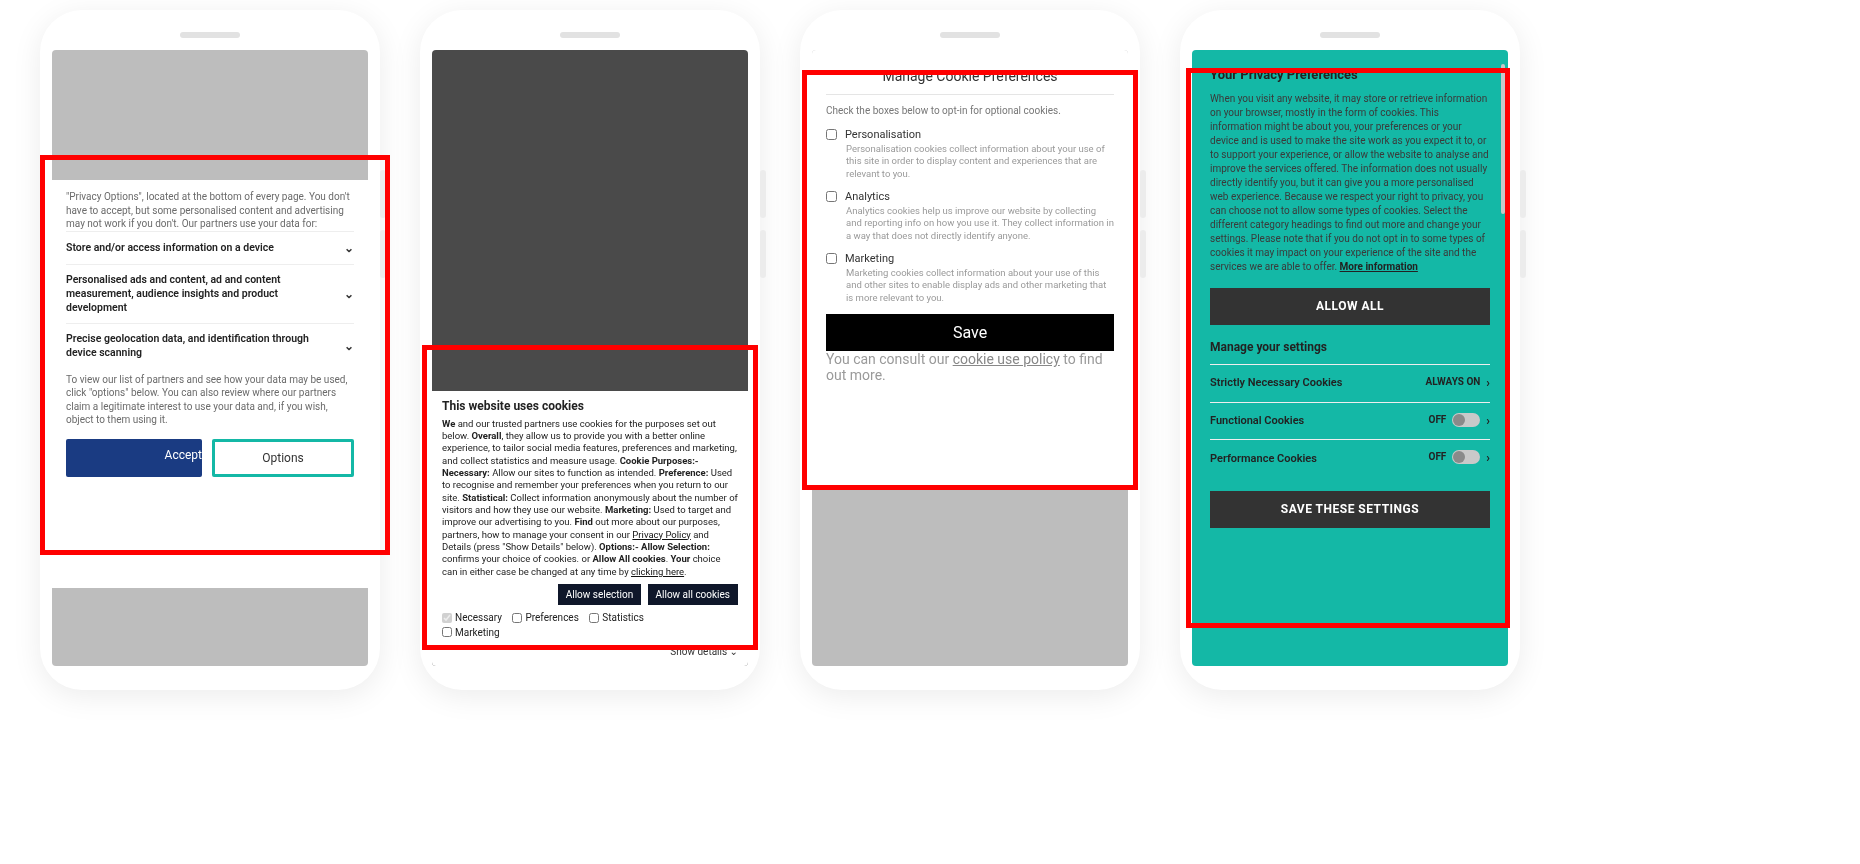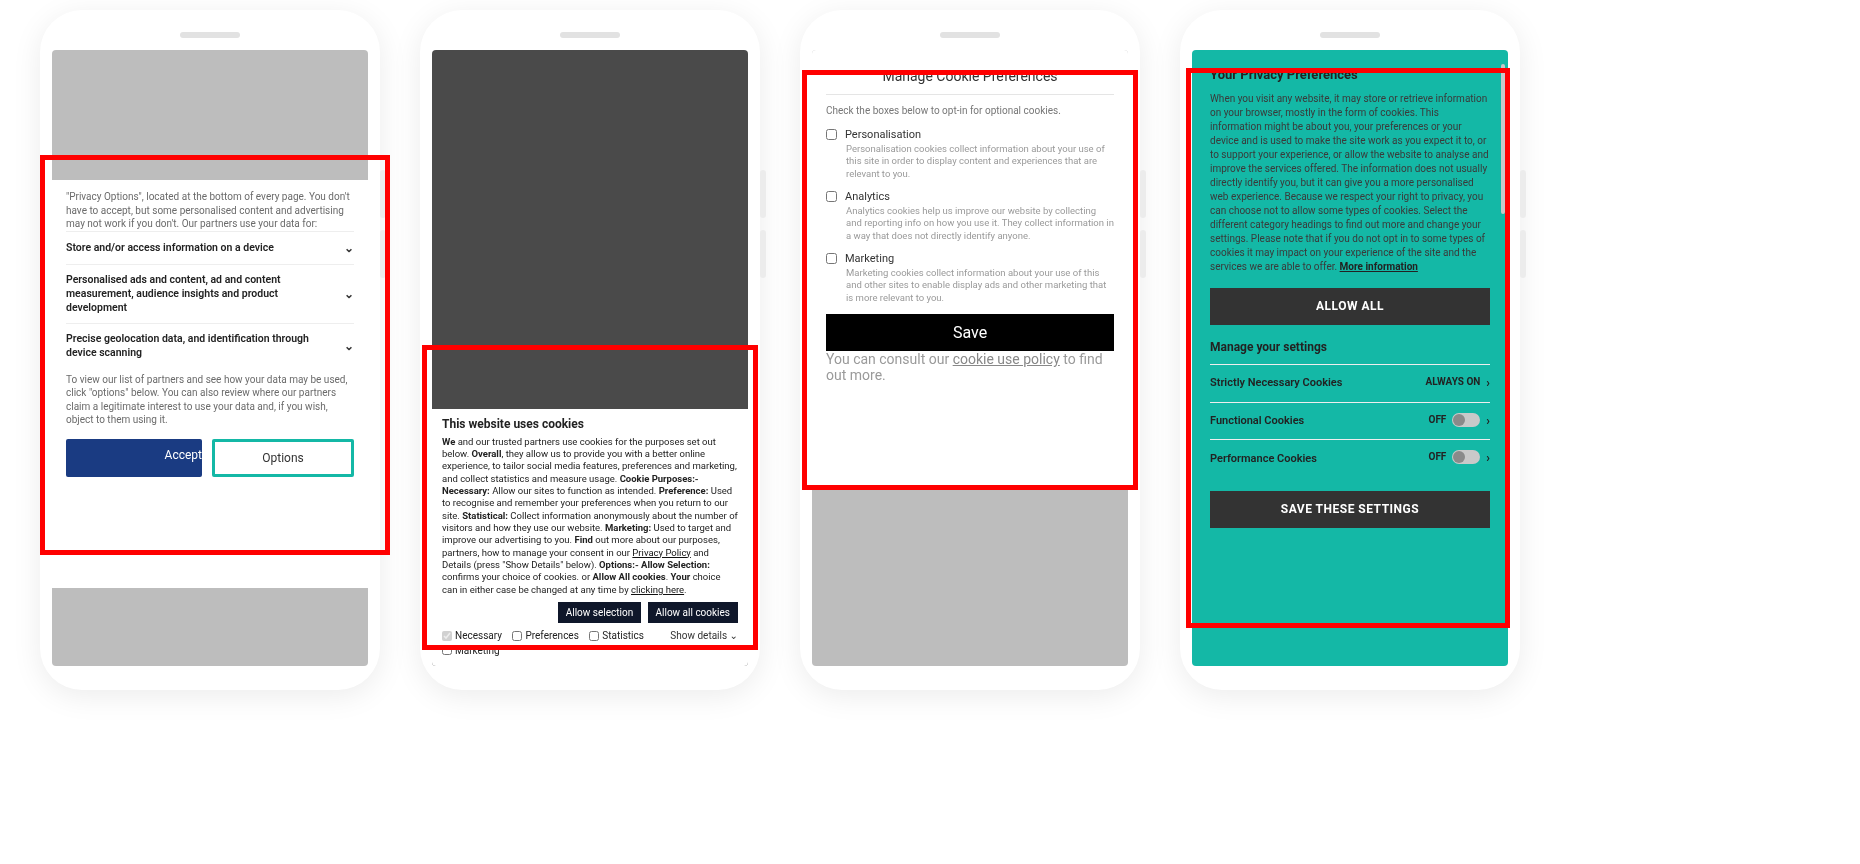--- a/index.html
+++ b/index.html
@@ -18,21 +18,21 @@
   .p1-btnrow{display:flex;gap:10px;margin-top:12px;}
   .p1-accept{flex:1;background:#1a3b82;color:#fff;text-align:right;padding:8px 0;font-size:12px;border-radius:2px;}
   .p1-options{flex:1;background:#fff;color:#333;text-align:center;padding:8px 0;font-size:12px;border:3px solid #14b8a6;border-radius:2px;}
   
   .p2-bg{position:absolute;inset:0;background:#4a4a4a;}
   .p2-card{position:absolute;left:0;right:0;bottom:0;background:#fff;padding:8px 10px;font-size:9.5px;color:#222;line-height:1.3;}
   .p2-h{font-weight:700;font-size:12px;margin-bottom:3px;}
   .p2-link{text-decoration:underline;color:#111;}
   .p2-btns{text-align:right;margin:6px 0;}
   .p2-btn{display:inline-block;background:#0f172a;color:#fff;padding:4px 8px;font-size:10px;margin-left:4px;}
-  .p2-checks{display:flex;flex-wrap:wrap;align-items:flex-start;font-size:10px;gap:5px;justify-content:space-between;}
+  .p2-checks{display:flex;flex-wrap:wrap;align-items:flex-start;font-size:10px;gap:5px;justify-content:space-between;flex-direction:column;}
   .p2-checks label{display:inline-flex;align-items:center;gap:3px;margin-right:8px;}
   .p2-checks input{width:10px;height:10px;margin:0;}
   .p2-details{font-size:10px;color:#333;text-align:right;margin-left:auto;}
   
   .p3-bg{position:absolute;inset:0;background:#bdbdbd;}
   .p3-card{position:absolute;left:0;right:0;top:0;bottom:180px;background:#fff;padding:14px;font-size:10px;color:#777;}
   .p3-title{text-align:center;font-size:14px;color:#333;padding:4px 0 10px;border-bottom:1px solid #e5e5e5;margin-bottom:10px;}
   .p3-cat{margin-bottom:10px;}
   .p3-cat-h{display:flex;align-items:center;gap:8px;color:#333;font-size:11px;margin-bottom:2px;}
   .p3-cat-h input{width:11px;height:11px;margin:0;}

